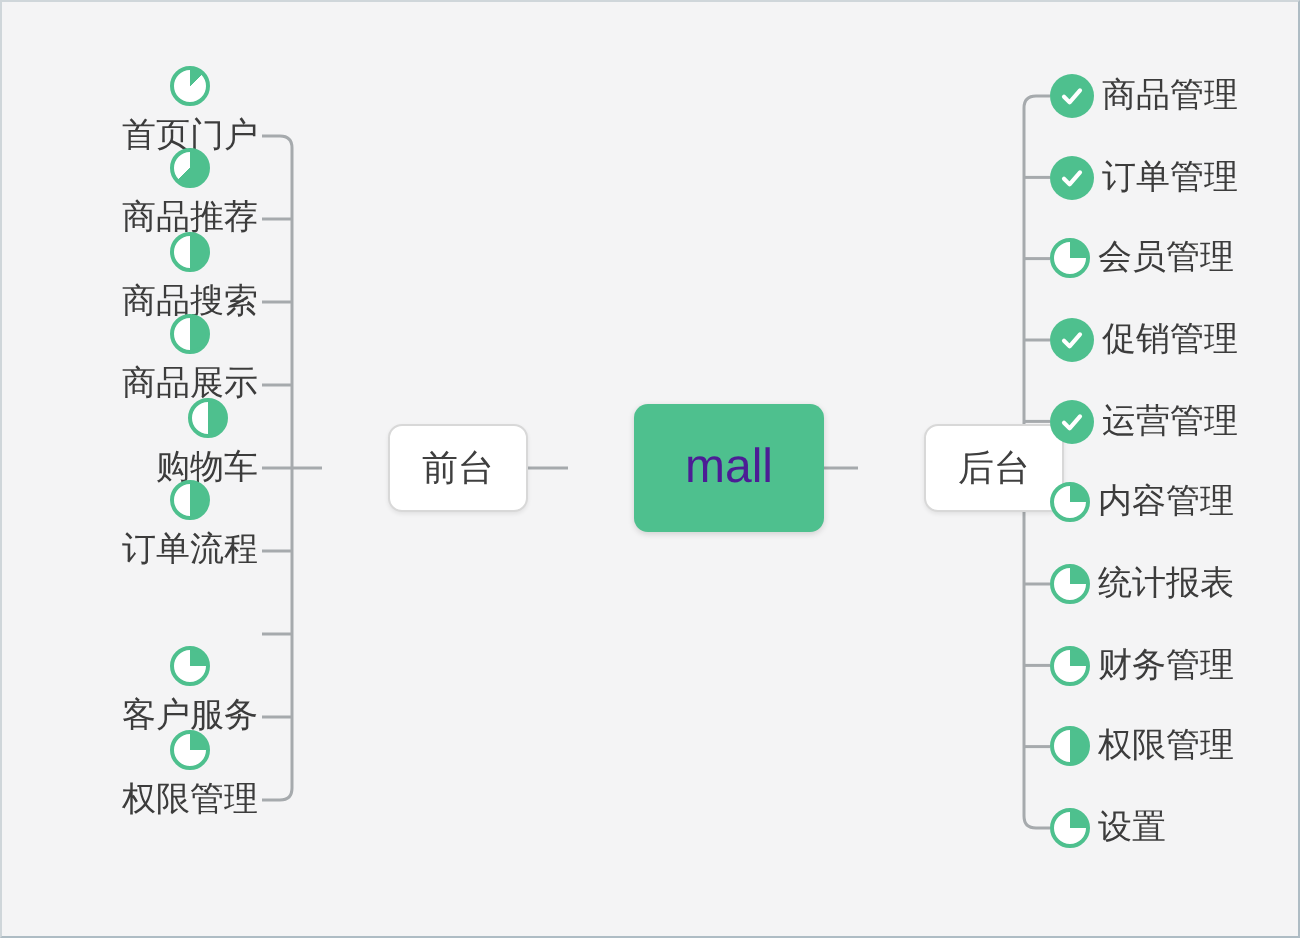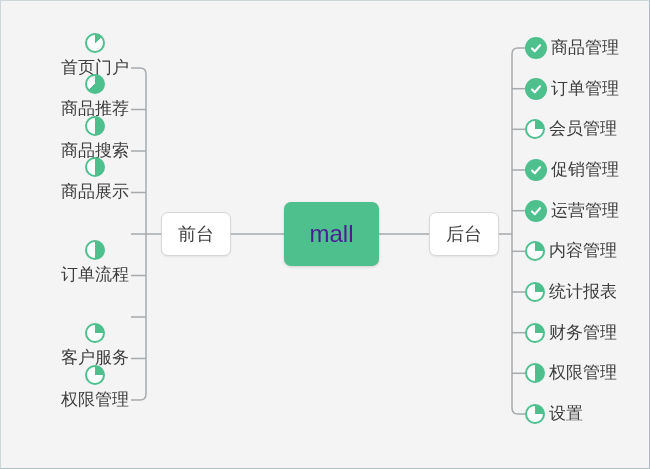--- a/index.html
+++ b/index.html
@@ -33,20 +33,21 @@
     stroke: var(--line);
     stroke-width: 1.5;
   }
 
   .node {
     position: absolute;
     display: flex;
     align-items: center;
     justify-content: center;
     border-radius: 7px;
+    margin-left: 33px;
   }
   .node.root {
     left: 283px; top: 201px; width: 95px; height: 64px;
     background: var(--green);
     color: #4c1d95;
     font-size: 24px;
     box-shadow: 0 1px 3px rgba(0,0,0,0.15);
   }
   .node.branch {
     width: 70px; height: 44px;
@@ -145,20 +146,24 @@
     <span class="label">商品推荐</span>
   </div>
   <div class="row left-side" style="top:139px">
     <span class="icon pie" style="--deg: 180deg;"></span>
     <span class="label">商品搜索</span>
   </div>
   <div class="row left-side" style="top:180px">
     <span class="icon pie" style="--deg: 180deg;"></span>
     <span class="label">商品展示</span>
   </div>
+  <div class="row left-side" style="top:222px">
+    <span class="icon pie" style="--deg: 180deg;"></span>
+    <span class="label">购物车</span>
+  </div>
   <div class="row left-side" style="top:263px">
     <span class="icon pie" style="--deg: 180deg;"></span>
     <span class="label">订单流程</span>
   </div>
   <div class="row left-side" style="top:346px">
     <span class="icon pie" style="--deg: 90deg;"></span>
     <span class="label">客户服务</span>
   </div>
   <div class="row left-side" style="top:388px">
     <span class="icon pie" style="--deg: 90deg;"></span>

